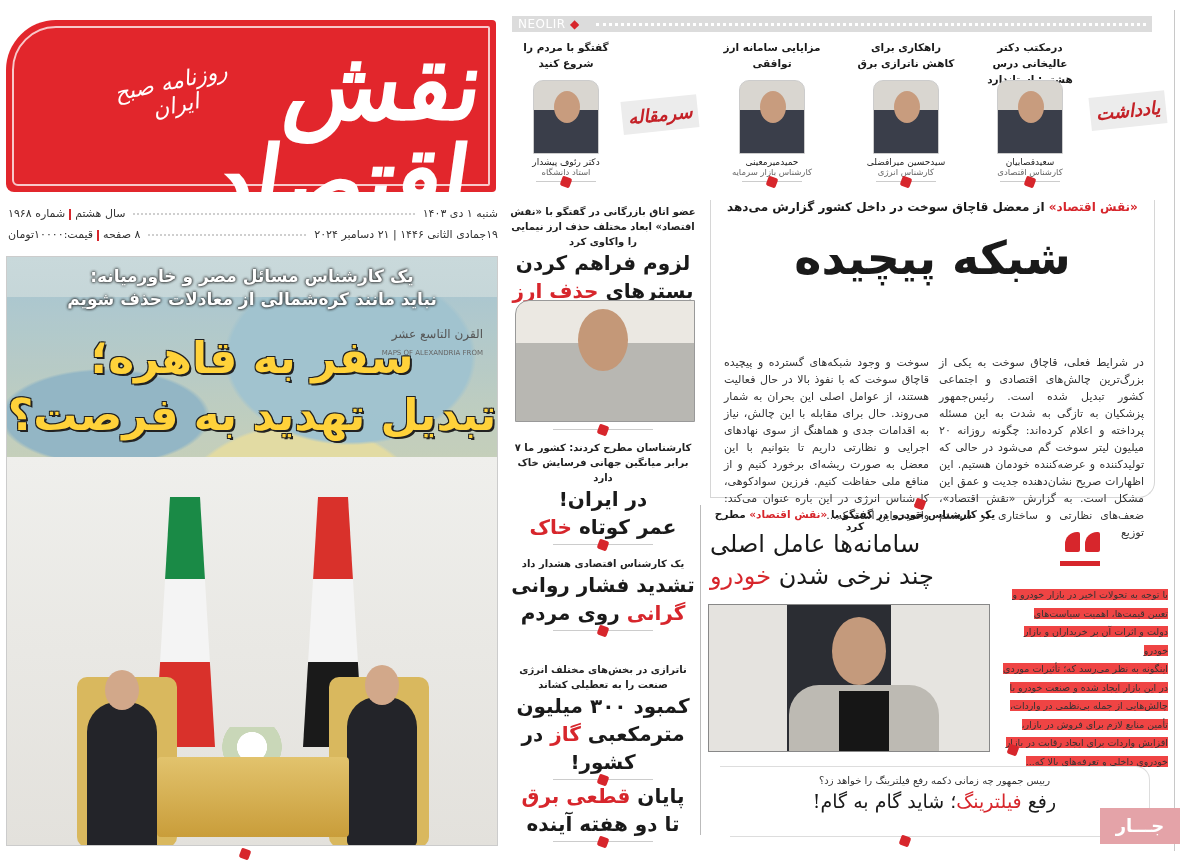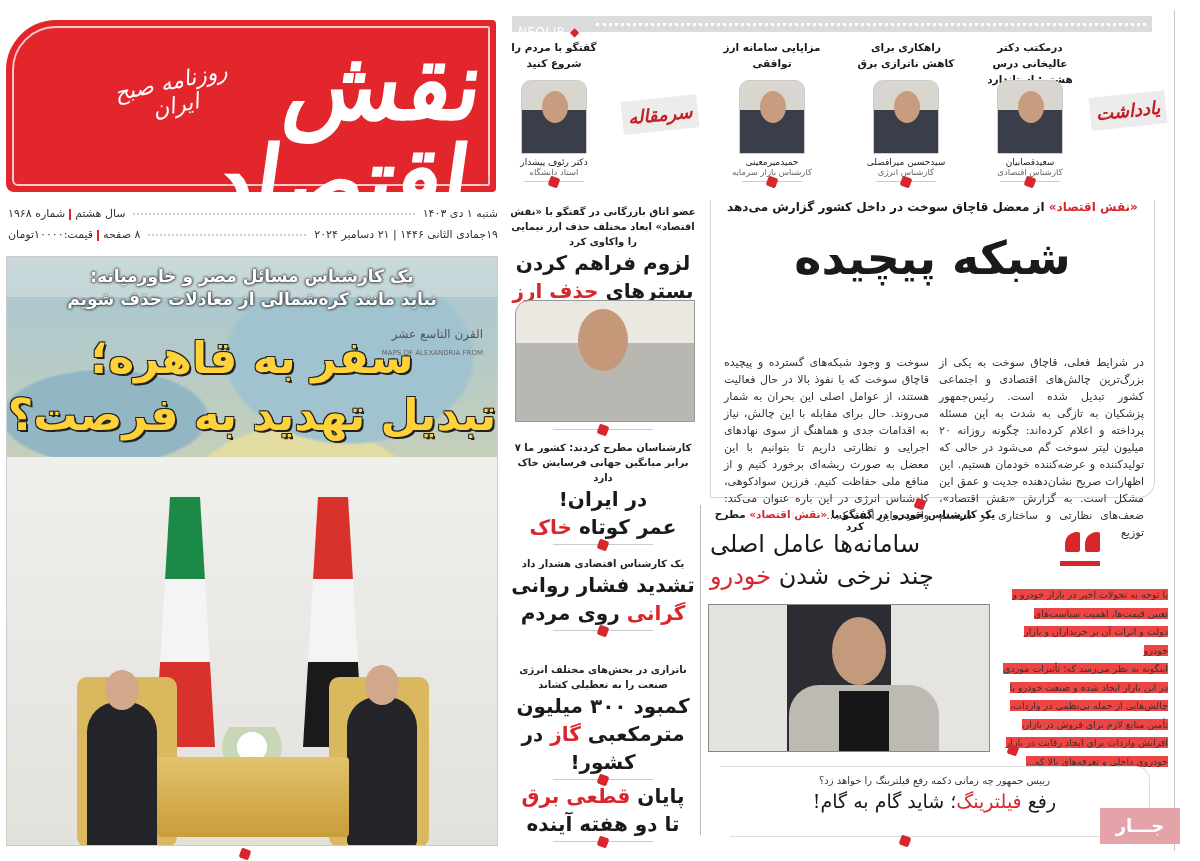--- a/index.html
+++ b/index.html
@@ -33,21 +33,21 @@
   .flag-iran { left: 148px; top: 240px; background: linear-gradient(180deg, #1a8a46 0 33%, #f4f4f4 33% 66%, #d9312b 66% 100%); clip-path: polygon(25% 0, 75% 0, 100% 100%, 0 100%); }
   .flag-egypt { left: 296px; top: 240px; background: linear-gradient(180deg, #d9312b 0 33%, #f4f4f4 33% 66%, #1a1a1a 66% 100%); clip-path: polygon(25% 0, 75% 0, 100% 100%, 0 100%); }
   .person { position: absolute; width: 70px; height: 150px; background: #232429; border-radius: 30px 30px 6px 6px; }
   .person .head { position: absolute; top: -32px; left: 18px; width: 34px; height: 40px; border-radius: 50%; background: #d2a88a; }
   .chair { position: absolute; width: 100px; height: 170px; background: #d9b85e; border-radius: 10px; }
   .table { position: absolute; left: 150px; top: 500px; width: 192px; height: 80px; background: linear-gradient(180deg, #e2c36d, #c99d3a); border-radius: 4px; }
   .flowers { position: absolute; left: 200px; top: 470px; width: 90px; height: 40px; background: radial-gradient(circle, #fff 0 30%, #c9d7b8 31% 60%, transparent 61%); }
 
   
   #strip { left: 512px; top: 16px; width: 640px; height: 16px; background: #dcdcdc; }
-  #strip .neo { position: absolute; left: 6px; top: 0; font-size: 12px; color: #fff; line-height: 16px; letter-spacing: 0.5px; margin-top: 8px; }
+  #strip .neo { position: absolute; left: 6px; top: 0; font-size: 12px; color: #fff; line-height: 16px; letter-spacing: 0.5px; }
   #strip .neo::before { content: "◆ "; color: #d7262c; }
   #strip .dots { position: absolute; left: 84px; right: 6px; top: 7px; height: 2px; border-top: 3px dotted #fff; }
   .col-card { position: absolute; top: 40px; width: 100px; text-align: center; }
   .col-card .ttl { font-size: 10.5px; font-weight: bold; line-height: 1.5; height: 36px; }
   .col-card .photo { width: 66px; height: 74px; margin: 4px auto 0; border-radius: 10px 10px 0 0; background: linear-gradient(180deg, #d9d6d0 0 40%, #3a3e4a 40% 100%); position: relative; overflow: hidden; border: 1px solid #ccc; }
   .col-card .photo .face { position: absolute; left: 20px; top: 10px; width: 26px; height: 32px; border-radius: 50%; background: #c89c7e; }
   .col-card .name { font-size: 9px; margin-top: 3px; color: #222; }
   .col-card .role { font-size: 8.5px; color: #666; }
   .col-card .mk { width: 60px; margin: 4px auto 0; border-top: 1px solid #ccc; position: relative; height: 10px; }
   .mark-icon { display: inline-block; width: 10px; height: 10px; background: #d7262c; transform: rotate(20deg); border-radius: 2px; }
@@ -181,21 +181,21 @@
   <div class="ttl">مزایایی سامانه ارز توافقی</div>
   <div class="photo">
       <div class="face"></div>
     </div>
   <div class="name">حمیدمیرمعینی</div>
   <div class="role">کارشناس بازار سرمایه</div>
   <div class="mk">
       <span class="mark-icon"></span>
     </div>
 </div>
-<div class="col-card" style="left:504px;">
+<div class="col-card" style="left:516px;">
   <div class="ttl">گفتگو با مردم را شروع کنید</div>
   <div class="photo">
       <div class="face"></div>
     </div>
   <div class="name">دکتر رئوف پیشدار</div>
   <div class="role">استاد دانشگاه</div>
   <div class="mk">
       <span class="mark-icon"></span>
     </div>
 </div>

